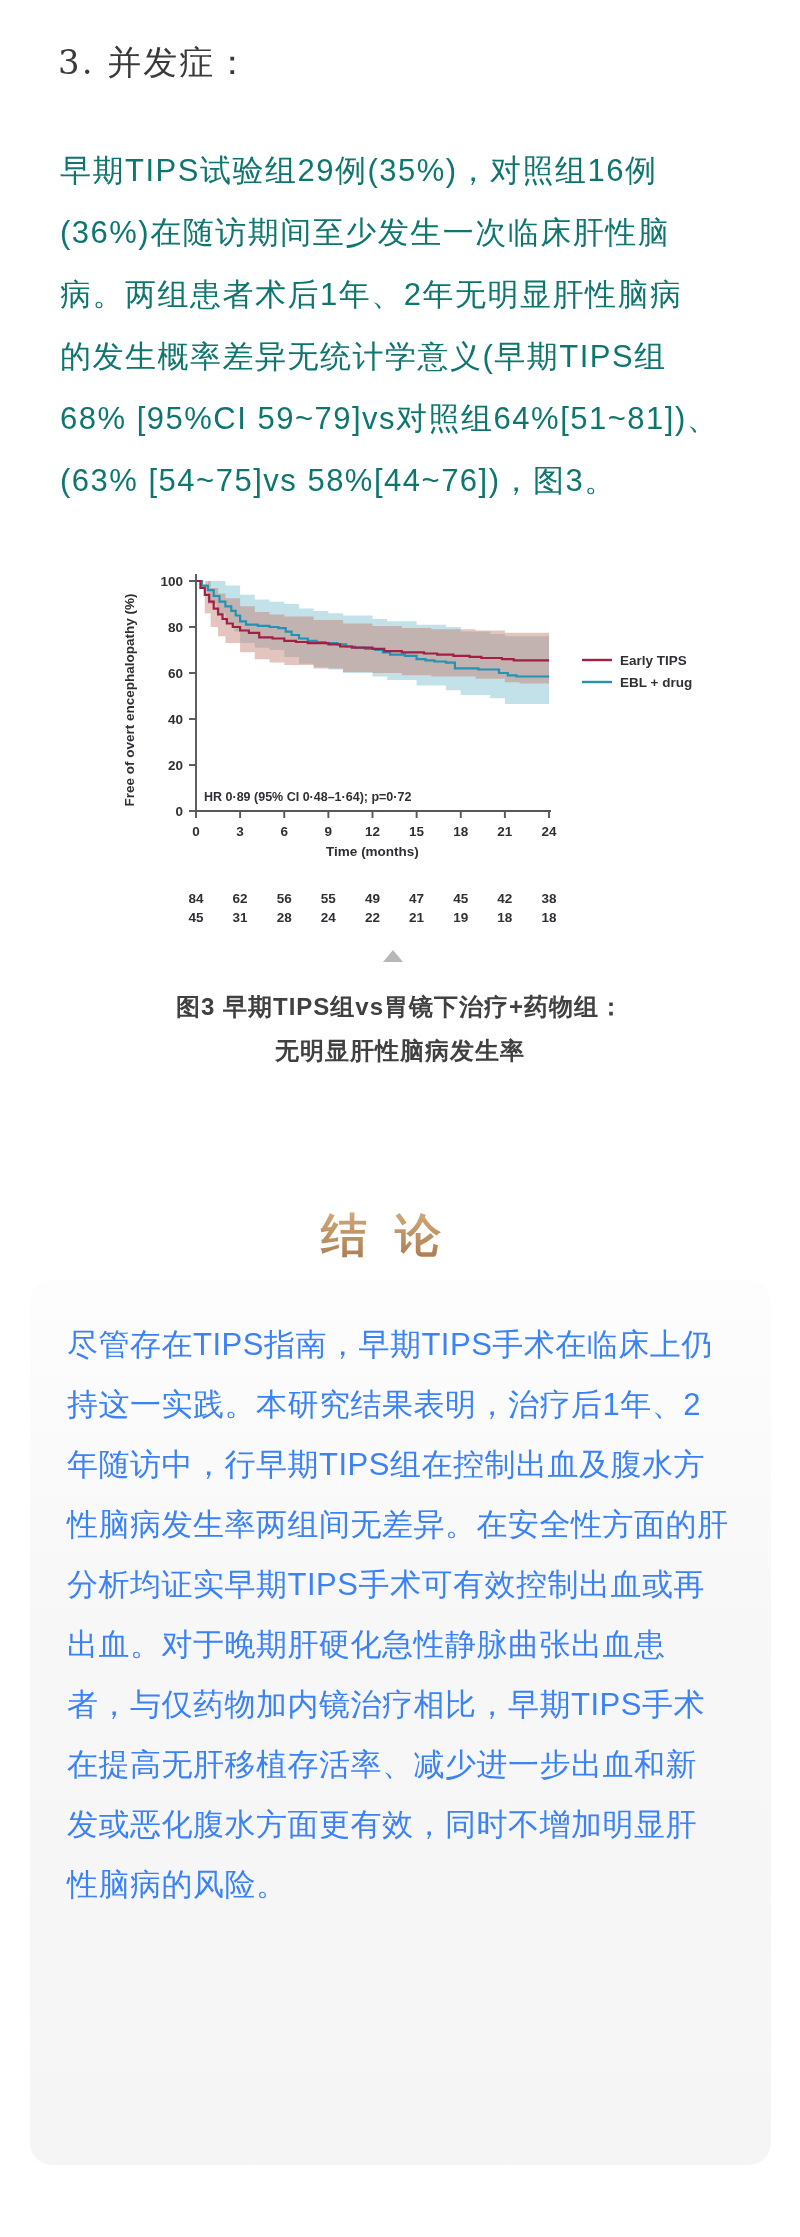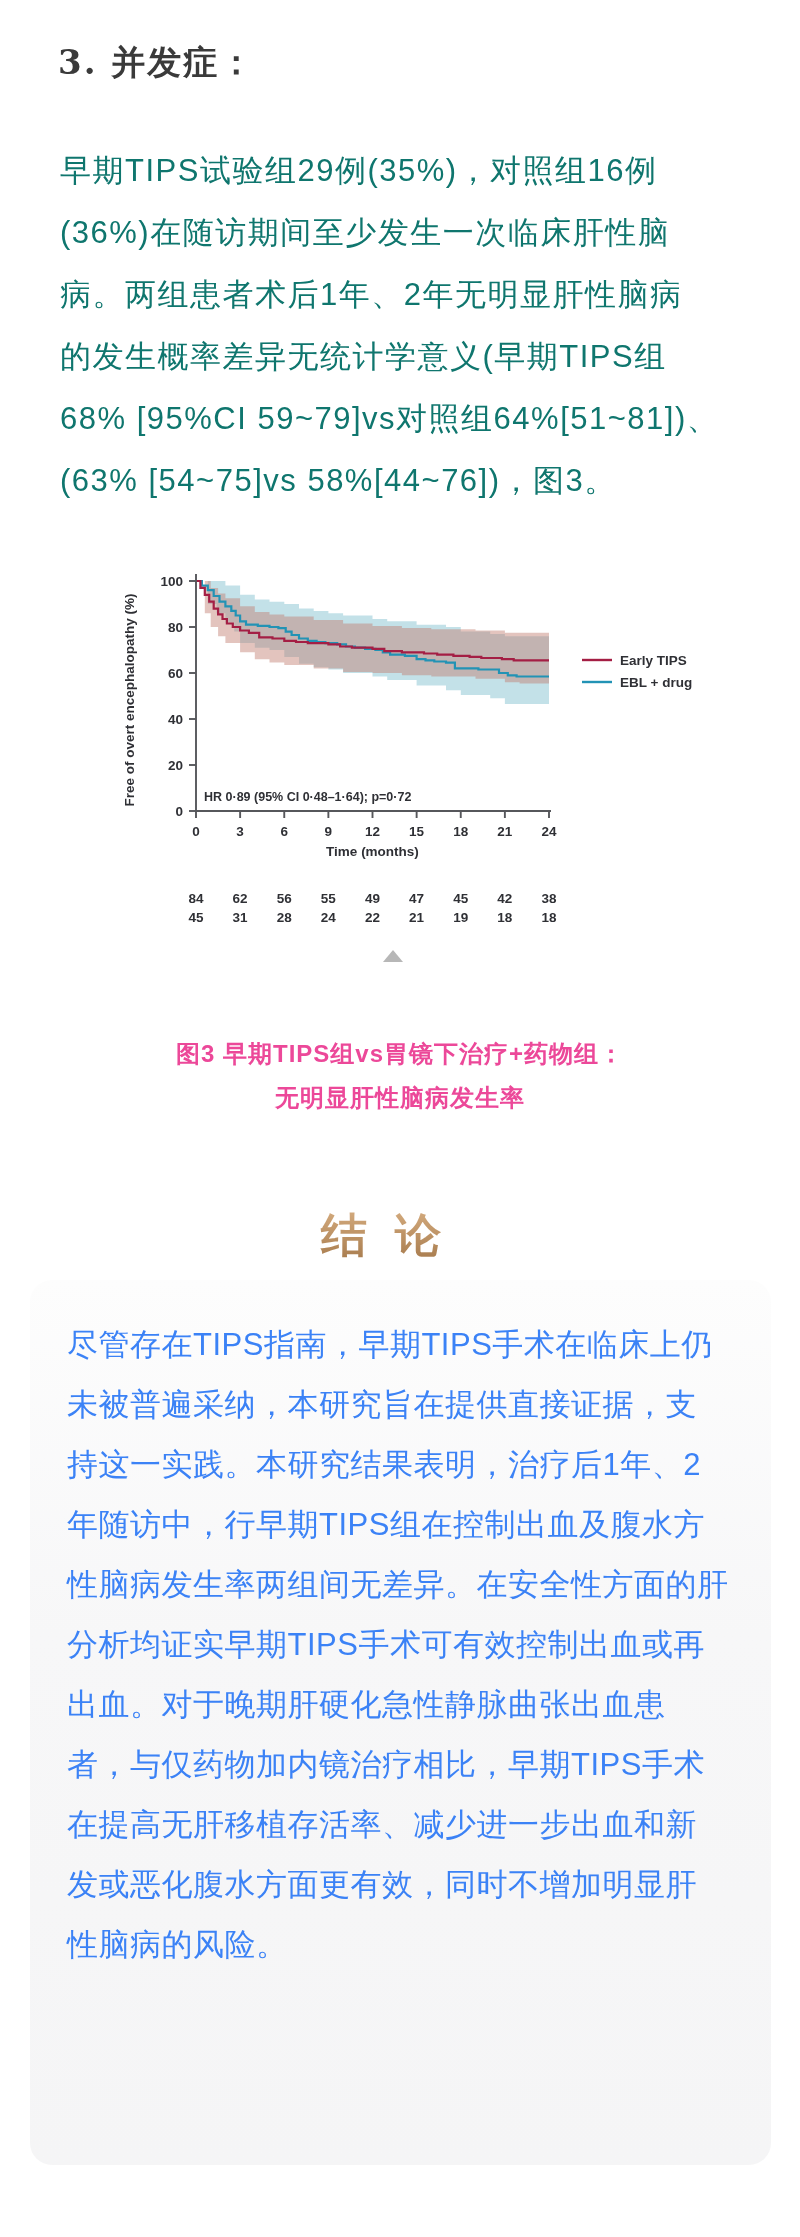--- a/index.html
+++ b/index.html
@@ -1,32 +1,32 @@
 <!DOCTYPE html>
 <html><head>
 <meta charset="utf-8">
 <style>
   html,body{margin:0;padding:0;background:#ffffff;}
   body{width:800px;height:2237px;position:relative;font-family:"Liberation Sans",sans-serif;overflow:hidden;}
   .abs{position:absolute;}
   .sec-heading{
     left:58px;top:40px;
     font-family:"DejaVu Serif","Liberation Serif",serif;
-    font-weight:bold;font-size:34px;color:#3a3a3a;letter-spacing:2px;
+    font-weight:normal;font-size:34px;color:#3a3a3a;letter-spacing:2px;
   }
   .para{left:60px;top:140px;width:700px;color:#0f766e;}
   .para .line{font-size:31px;line-height:62px;letter-spacing:1.5px;white-space:nowrap;}
   .chart-wrap{left:0;top:555px;width:800px;height:400px;}
   .chart-wrap svg{display:block;}
   .tri-up{
     left:383px;top:950px;width:0;height:0;
     border-left:10px solid transparent;border-right:10px solid transparent;
     border-bottom:12px solid #b7b7b7;
   }
-  .fig-caption{left:0;top:1032px;width:800px;text-align:center;color:#ec4899;font-weight:bold;}
+  .fig-caption{left:0;top:985px;width:800px;text-align:center;color:#404040;font-weight:bold;}
   .fig-caption .cap1,.fig-caption .cap2{font-size:24px;line-height:44px;letter-spacing:1px;}
   .concl-title{
     left:0;top:1205px;width:768px;text-align:center;
     font-family:"DejaVu Serif","Liberation Serif",serif;
     font-weight:bold;font-size:46px;letter-spacing:6px;
     color:#b9895a;
     background:linear-gradient(180deg,#d2a97c 10%,#a87c4e 90%);
     -webkit-background-clip:text;background-clip:text;
     -webkit-text-fill-color:transparent;
   }
@@ -131,21 +131,20 @@
   <div class="cap1">图3 早期TIPS组vs胃镜下治疗+药物组：</div>
   <div class="cap2">无明显肝性脑病发生率</div>
 </div>
 
 <div class="abs concl-title">结 论</div>
 
 <div class="abs concl-card"></div>
 
 <div class="abs concl-text">
     <div class="line">尽管存在TIPS指南，早期TIPS手术在临床上仍</div>
-    <div class="line">未被普遍采纳，本研究旨在提供直接证据，支</div>
     <div class="line">持这一实践。本研究结果表明，治疗后1年、2</div>
     <div class="line">年随访中，行早期TIPS组在控制出血及腹水方</div>
     <div class="line">性脑病发生率两组间无差异。在安全性方面的肝</div>
     <div class="line">分析均证实早期TIPS手术可有效控制出血或再</div>
     <div class="line">出血。对于晚期肝硬化急性静脉曲张出血患</div>
     <div class="line">者，与仅药物加内镜治疗相比，早期TIPS手术</div>
     <div class="line">在提高无肝移植存活率、减少进一步出血和新</div>
     <div class="line">发或恶化腹水方面更有效，同时不增加明显肝</div>
     <div class="line">性脑病的风险。</div>
   </div>

